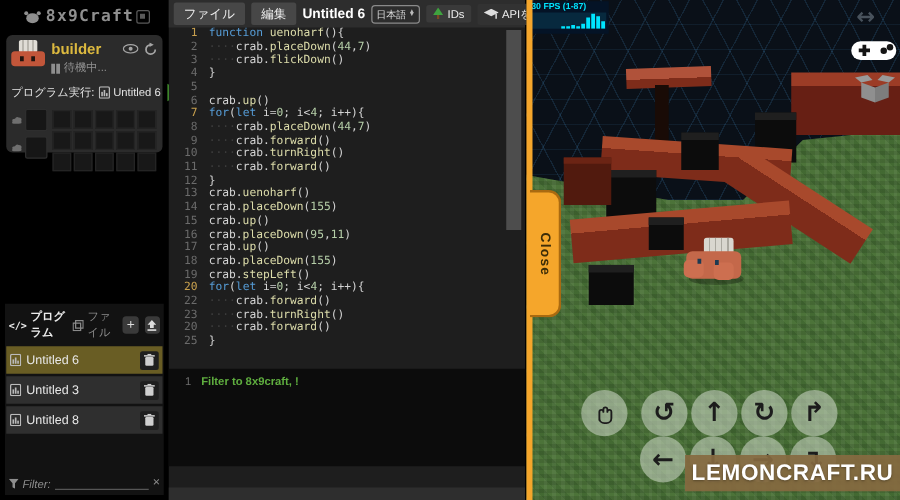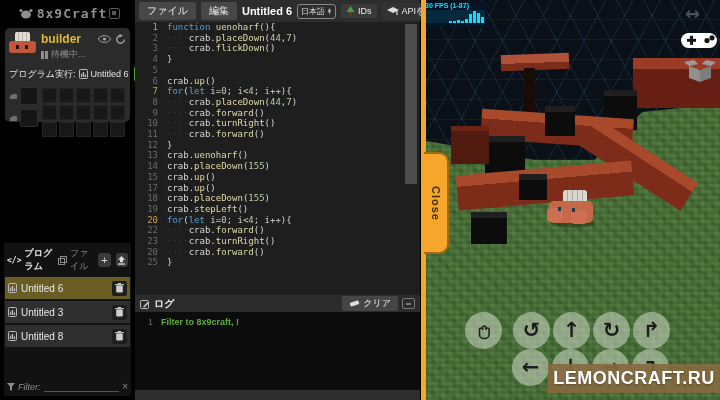--- a/index.html
+++ b/index.html
@@ -408,53 +408,36 @@
           <div class="code-line"><span class="ln">6</span><span class="lc">crab.<span class="tk-fn">up</span>()</span></div>
           <div class="code-line"><span class="ln gold">7</span><span class="lc"><span class="tk-kw">for</span>(<span class="tk-kw">let</span> i=<span class="tk-num">0</span>; i&lt;<span class="tk-num">4</span>; i++){</span></div>
           <div class="code-line"><span class="ln">8</span><span class="lc"><span class="tk-ws">····</span>crab.<span class="tk-fn">placeDown</span>(<span class="tk-num">44</span>,<span class="tk-num">7</span>)</span></div>
           <div class="code-line"><span class="ln">9</span><span class="lc"><span class="tk-ws">····</span>crab.<span class="tk-fn">forward</span>()</span></div>
           <div class="code-line"><span class="ln">10</span><span class="lc"><span class="tk-ws">····</span>crab.<span class="tk-fn">turnRight</span>()</span></div>
           <div class="code-line"><span class="ln">11</span><span class="lc"><span class="tk-ws">····</span>crab.<span class="tk-fn">forward</span>()</span></div>
           <div class="code-line"><span class="ln">12</span><span class="lc">}</span></div>
           <div class="code-line"><span class="ln">13</span><span class="lc">crab.<span class="tk-fn">uenoharf</span>()</span></div>
           <div class="code-line"><span class="ln">14</span><span class="lc">crab.<span class="tk-fn">placeDown</span>(<span class="tk-num">155</span>)</span></div>
           <div class="code-line"><span class="ln">15</span><span class="lc">crab.<span class="tk-fn">up</span>()</span></div>
+          <div class="code-line"><span class="ln">16</span><span class="lc">crab.<span class="tk-fn">placeDown</span>(<span class="tk-num">95</span>,<span class="tk-num">11</span>)</span></div>
           <div class="code-line"><span class="ln">17</span><span class="lc">crab.<span class="tk-fn">up</span>()</span></div>
           <div class="code-line"><span class="ln">18</span><span class="lc">crab.<span class="tk-fn">placeDown</span>(<span class="tk-num">155</span>)</span></div>
           <div class="code-line"><span class="ln">19</span><span class="lc">crab.<span class="tk-fn">stepLeft</span>()</span></div>
           <div class="code-line"><span class="ln gold">20</span><span class="lc"><span class="tk-kw">for</span>(<span class="tk-kw">let</span> i=<span class="tk-num">0</span>; i&lt;<span class="tk-num">4</span>; i++){</span></div>
           <div class="code-line"><span class="ln">22</span><span class="lc"><span class="tk-ws">····</span>crab.<span class="tk-fn">forward</span>()</span></div>
           <div class="code-line"><span class="ln">23</span><span class="lc"><span class="tk-ws">····</span>crab.<span class="tk-fn">turnRight</span>()</span></div>
           <div class="code-line"><span class="ln">20</span><span class="lc"><span class="tk-ws">····</span>crab.<span class="tk-fn">forward</span>()</span></div>
           <div class="code-line"><span class="ln">25</span><span class="lc">}</span></div>
         </div>
       <div class="scrollbar">
           <div class="thumb"></div>
         </div>
     </div>
 
     <div class="log-panel">
-      <div class="log-header">
-        <span class="mini-ic">
-          <svg width="10" height="10">
-              <rect x="0.5" y="1.5" width="8" height="8" rx="1" fill="none" stroke="#bbb"></rect>
-              <path d="M3 7.5 L8 2.5 L9.2 3.7 L4.2 8.7 Z" fill="#bbb"></path>
-            </svg>
-        </span>
-        <span class="log-title">ログ</span>
-        <span class="clear-btn">
-          <span class="mini-ic">
-            <svg width="11" height="9">
-                <rect x="1" y="2.5" width="9" height="4" rx="1" fill="#ddd" transform="rotate(-18 5.5 4.5)"></rect>
-              </svg>
-          </span>
-          <span>クリア</span>
-        </span>
-        <span class="collapse"></span>
-      </div>
       <div class="log-body">
           <div class="log-line">
             <span class="log-num">1</span>
             <span class="log-text">Filter to 8x9craft, !</span>
           </div>
         </div>
     </div>
     <div class="bottom-strip"></div>
   </div>
 

